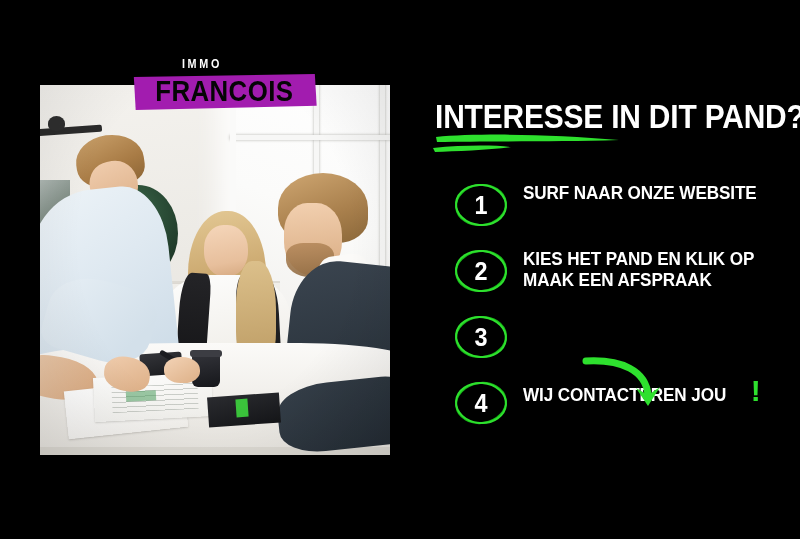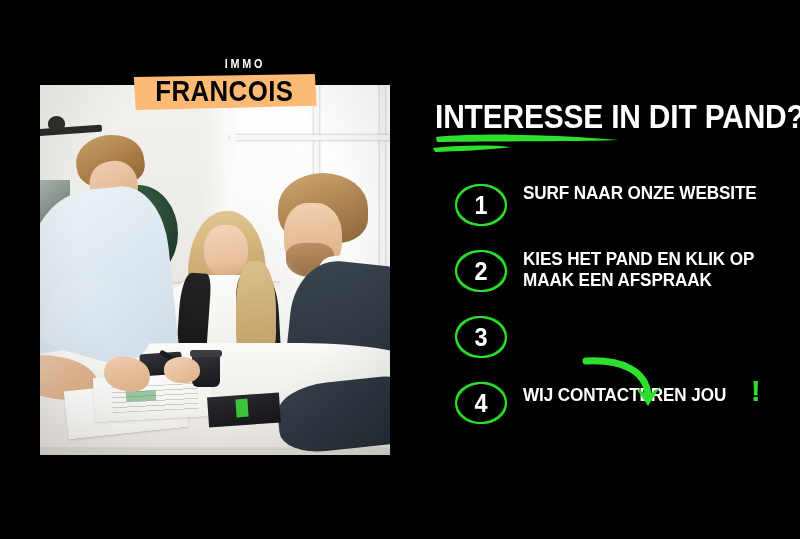--- a/index.html
+++ b/index.html
@@ -289,36 +289,36 @@
     background: radial-gradient(ellipse at 50% 42%, rgba(0,0,0,0) 55%, rgba(0,0,0,0.10) 100%);
   }
 
   
   .logo {
     position: absolute;
     left: 132px;
     top: 58px;
     width: 140px;
     z-index: 6;
-    text-align: right;
+    text-align: center;
   }
   .logo-immo {
     color: #ffffff;
     font-family: "Liberation Sans Narrow", "Liberation Sans", sans-serif;
     font-weight: 700;
     font-size: 12px;
     letter-spacing: 3px;
     line-height: 13px;
     transform: scaleX(0.9);
   }
   .logo-banner {
     position: relative;
     margin-top: 3px;
     display: inline-block;
-    background: #fdba74;
+    background: #a21caf;
     padding: 2px 12px 4px 12px;
     clip-path: polygon(1% 8%, 99% 0%, 100% 88%, 2% 100%);
   }
   .logo-francois {
     color: #050505;
     font-family: "Liberation Sans Narrow", "Liberation Sans", sans-serif;
     font-weight: 700;
     font-size: 30px;
     line-height: 30px;
     letter-spacing: 0.5px;

